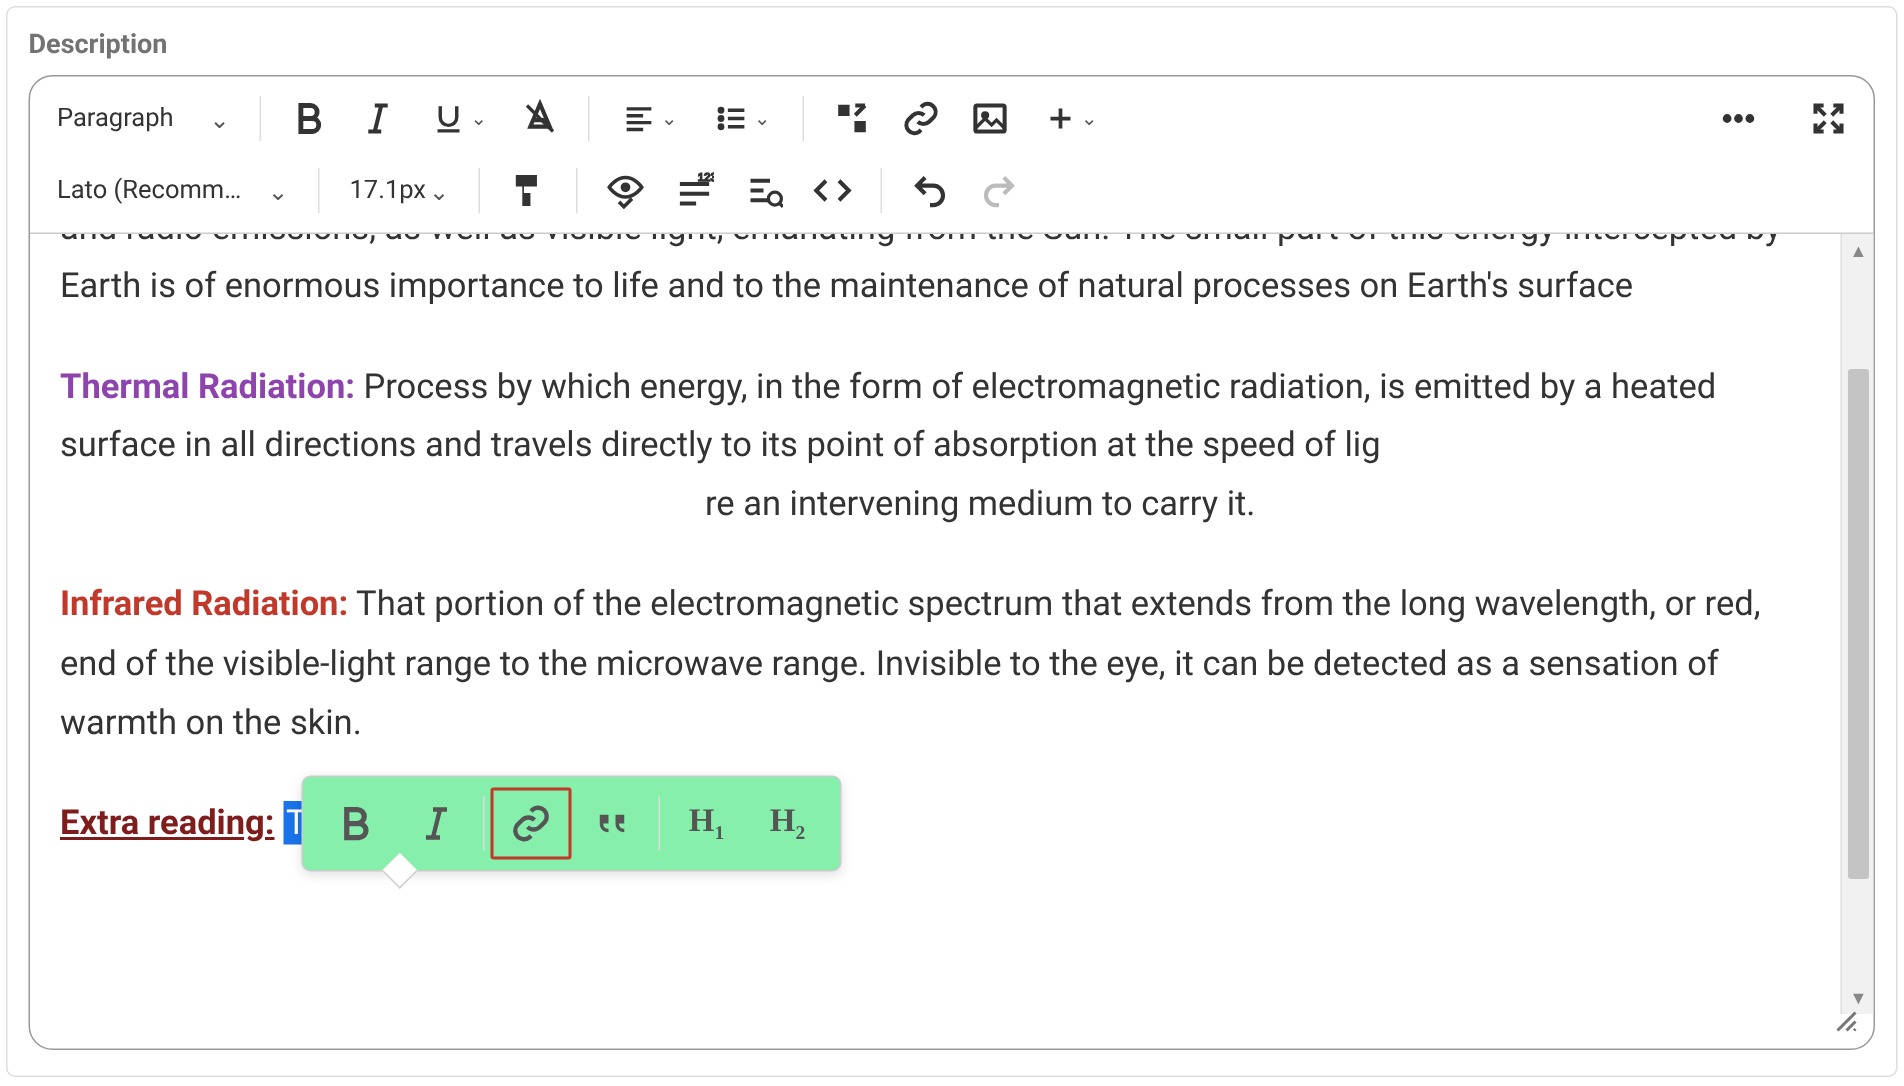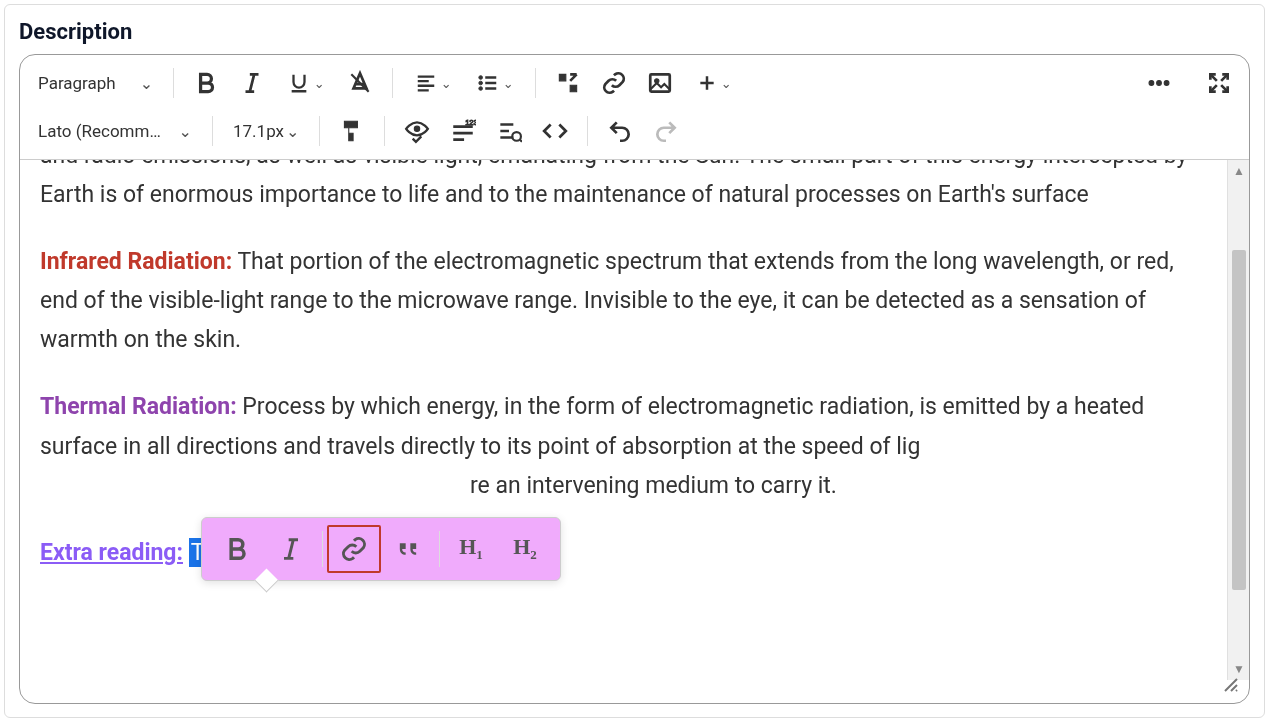--- a/index.html
+++ b/index.html
@@ -13,22 +13,22 @@
 .outer-panel {
   border: 1px solid #ddd;
   border-radius: 6px;
   margin: 4px;
   padding: 14px 14px 18px 14px;
   height: 714px;
   position: relative;
 }
 .panel-label {
   font-weight: 700;
-  font-size: 22px;
-  color: #0f172a;
+  font-size: 18px;
+  color: #737373;
   margin-bottom: 10px;
 }
 .editor-frame {
   border: 1px solid #999;
   border-radius: 16px;
   height: 650px;
   position: relative;
   overflow: hidden;
 }
 .toolbar {
@@ -85,21 +85,21 @@
   padding: 16px 20px 16px 20px;
   font-size: 23px;
   line-height: 1.7;
   color: #333;
   overflow: hidden;
   flex: 1;
 }
 .content-area p { margin-bottom: 28px; }
 .heading-red { color: #c0392b; font-weight: 700; }
 .heading-purple { color: #8e44ad; font-weight: 700; }
-.extra-label { font-weight: 700; text-decoration: underline; color: #8b5cf6; }
+.extra-label { font-weight: 700; text-decoration: underline; color: #7f1d1d; }
 .selected {
   background: #1a73e8;
   color: #fff;
   padding: 1px 2px;
 }
 .scroll-col {
   width: 22px;
   background: #f1f1f1;
   position: relative;
   border-left: 1px solid #e0e0e0;
@@ -123,21 +123,21 @@
 .resize-handle {
   position: absolute;
   right: 8px;
   bottom: 4px;
   color: #666;
 }
 .float-toolbar {
   position: absolute;
   top: 512px;
   left: 196px;
-  background: #f0abfc;
+  background: #86efac;
   border: 1px solid #ccc;
   border-radius: 6px;
   box-shadow: 0 2px 8px rgba(0,0,0,0.12);
   display: flex;
   align-items: center;
   height: 64px;
   padding: 0 8px;
   z-index: 50;
 }
 .float-toolbar::after {
@@ -317,25 +317,25 @@
             </svg>
         </div>
       </div>
     </div>
 
     <div class="content-wrap">
       <div class="content-area">
         <p style="margin-top:-40px"><span>and radio emissions, as well as visible light, emanating from the Sun. The small part of this energy intercepted by Earth is of enormous importance to life and to the maintenance of natural processes on Earth's surface</span></p>
 
         <p>
+          <span class="heading-purple">Thermal Radiation:</span><span> Process by which energy, in the form of electromagnetic radiation, is emitted by a heated surface in all directions and travels directly to its point of absorption at the speed of lig</span><span style="display:inline-block;width:430px"></span><span>re an intervening medium to carry it.</span>
+        </p>
+
+        <p>
           <span class="heading-red">Infrared Radiation:</span><span> That portion of the electromagnetic spectrum that extends from the long wavelength, or red, end of the visible-light range to the microwave range. Invisible to the eye, it can be detected as a sensation of warmth on the skin.</span>
-        </p>
-
-        <p>
-          <span class="heading-purple">Thermal Radiation:</span><span> Process by which energy, in the form of electromagnetic radiation, is emitted by a heated surface in all directions and travels directly to its point of absorption at the speed of lig</span><span style="display:inline-block;width:430px"></span><span>re an intervening medium to carry it.</span>
         </p>
 
         <p>
           <span class="extra-label">Extra reading:</span>
           <span class="selected">Types and sources of radiation</span>
         </p>
       </div>
 
       <div class="scroll-col">
         <div class="scroll-arrow">▲</div>

